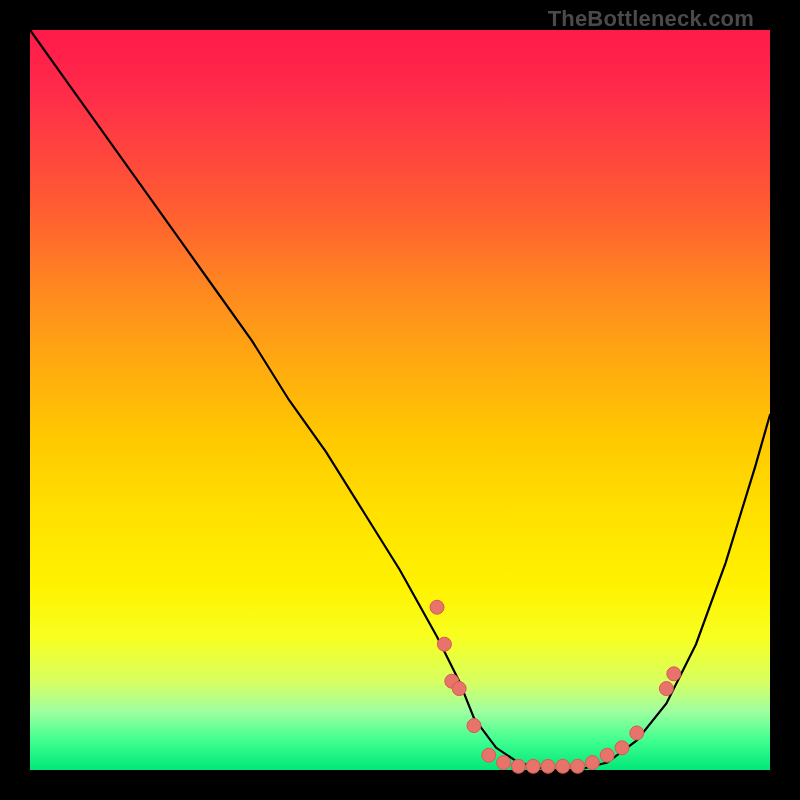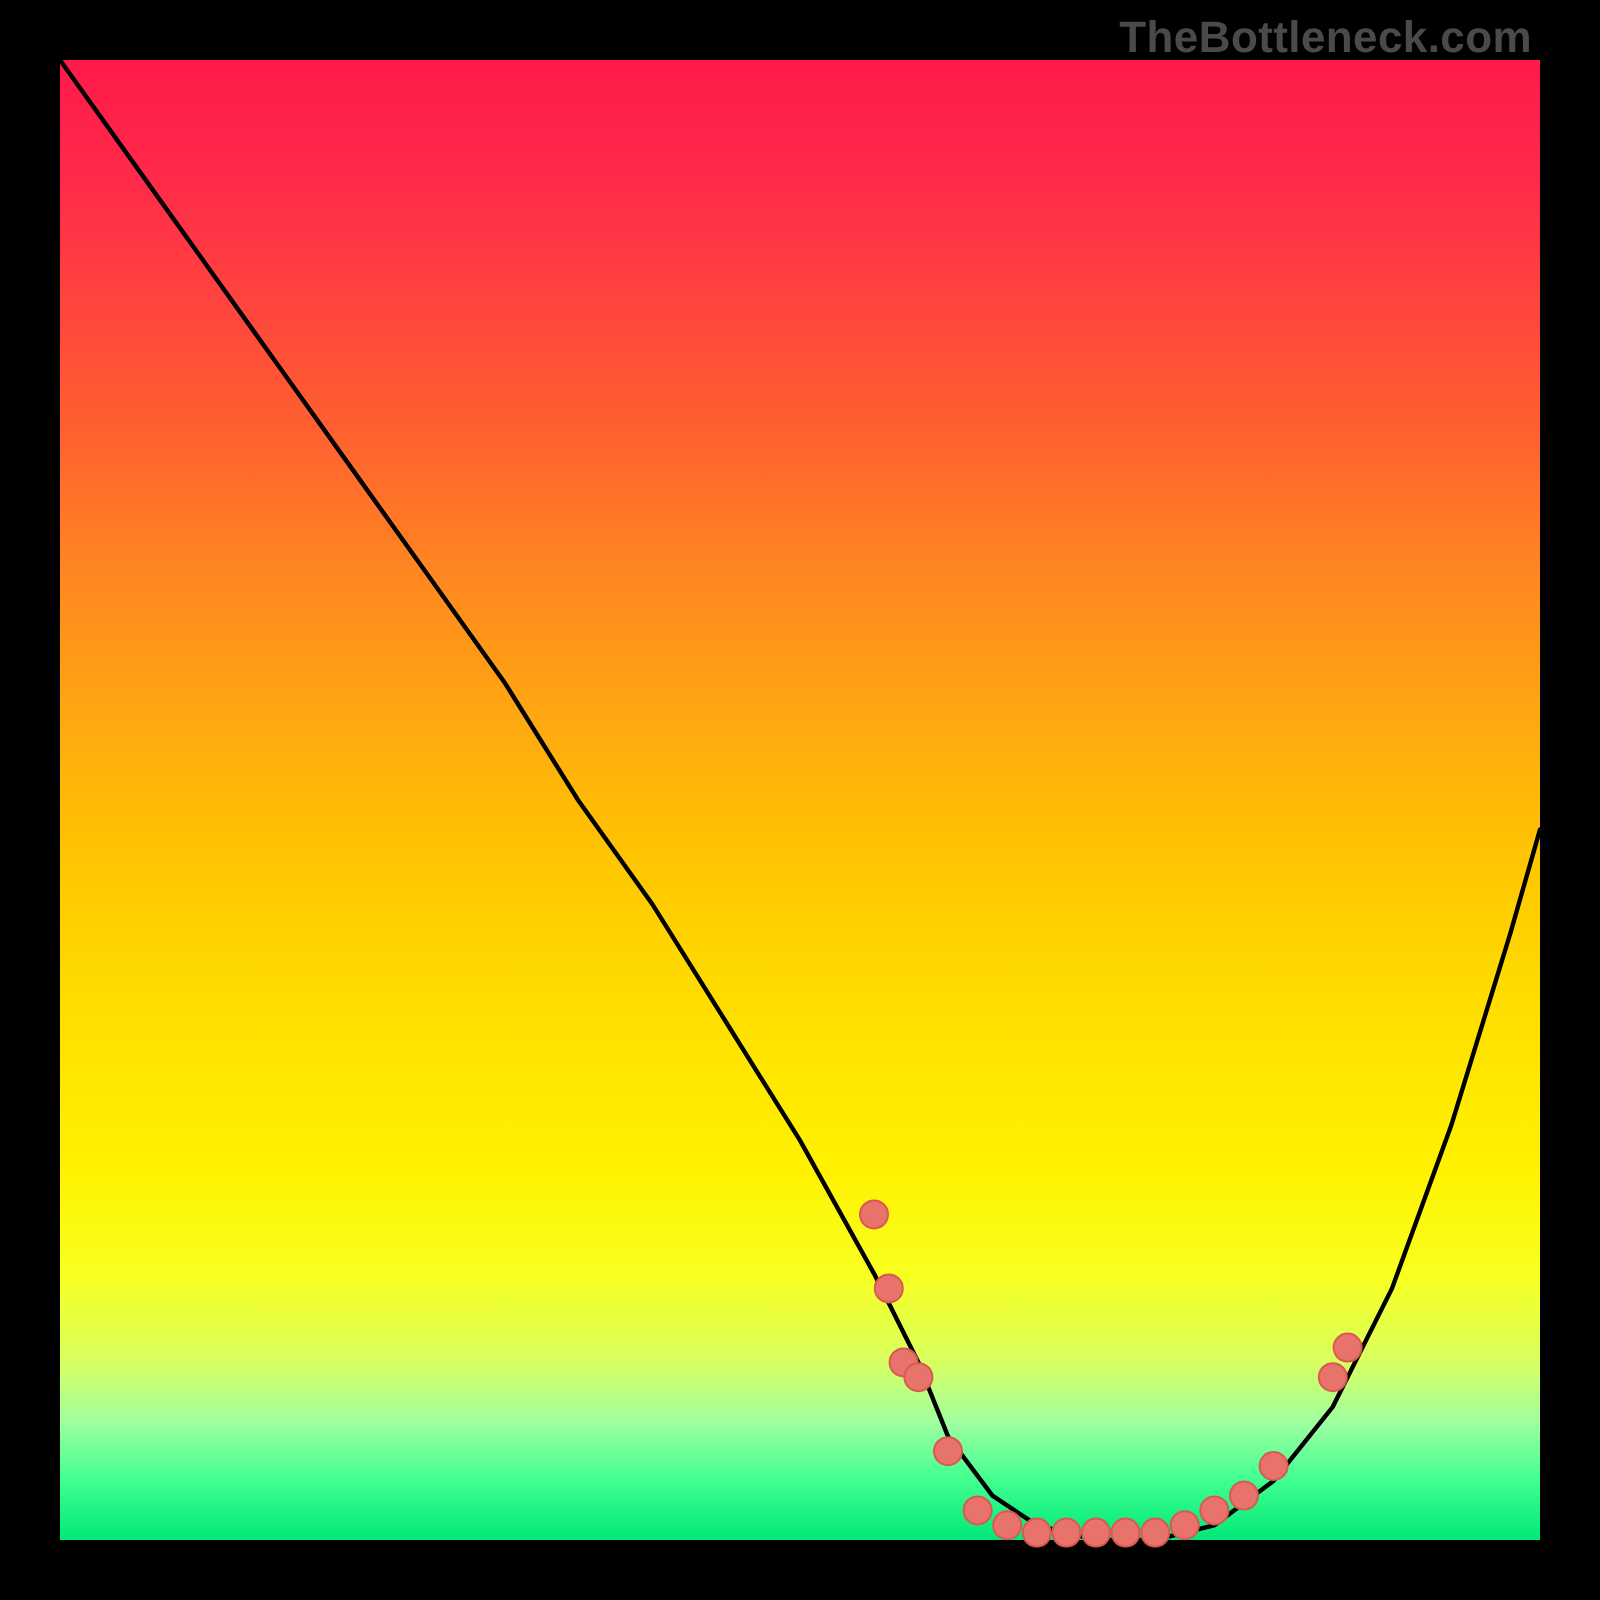--- a/index.html
+++ b/index.html
@@ -28,21 +28,21 @@
       #fff200 75%,
       #f8ff20 82%,
       #d8ff60 88%,
       #a0ffa0 92%,
       #40ff90 96%,
       #00e878 100%);
   }
   .attribution {
     position: absolute;
     top: 6px;
-    right: 34px;
+    right: 46px;
     font-family: Arial, Helvetica, sans-serif;
     font-size: 22px;
     font-weight: bold;
     color: #4a4a4a;
     letter-spacing: 0.2px;
   }
   svg.overlay {
     position: absolute;
     left: 30px;
     top: 30px;

